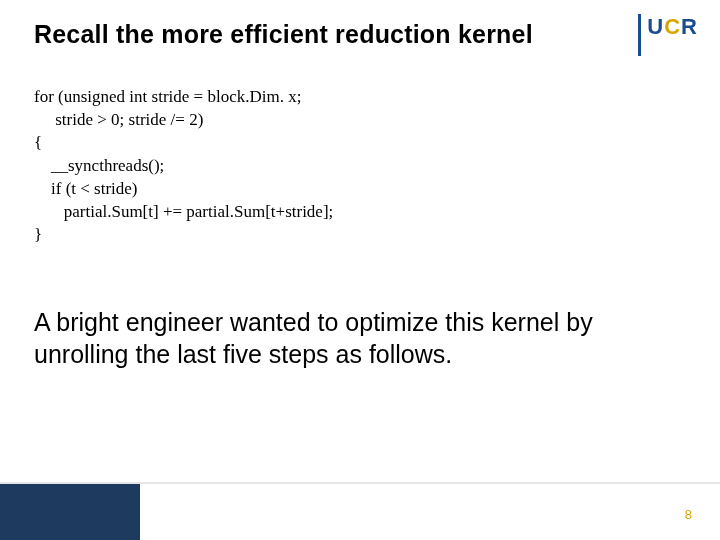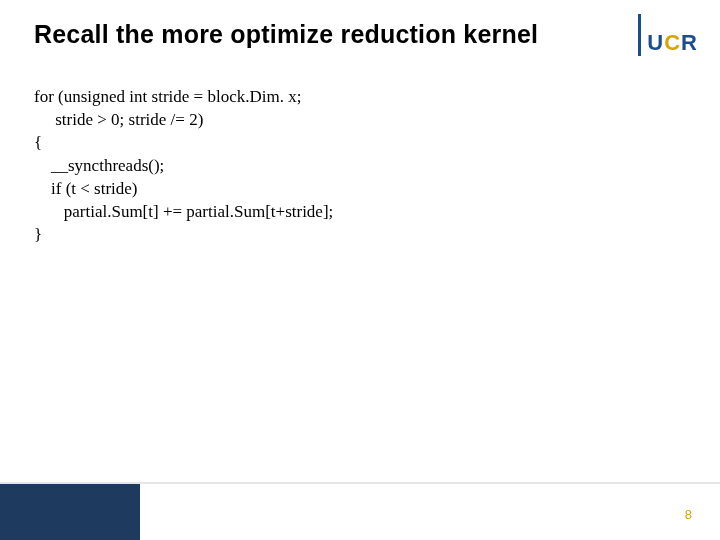--- a/index.html
+++ b/index.html
@@ -25,21 +25,21 @@
     font-size: 25px;
     font-weight: bold;
     color: #000;
     letter-spacing: 0.2px;
   }
   .logo {
     position: absolute;
     right: 22px;
     top: 14px;
     display: flex;
-    align-items: flex-end;
+    align-items: flex-start;
     gap: 6px;
   }
   .logo-bar {
     width: 3px;
     height: 42px;
     background: #1a4d8f;
   }
   .logo-text {
     font-weight: bold;
     font-size: 22px;
@@ -96,37 +96,38 @@
     bottom: 18px;
     font-size: 13px;
     color: #d9a400;
   }
 </style>
 </head>
 <body>
 
 <div class="slide">
 
-  <div class="title">Recall the more optimize reduction kernel</div>
+  <div class="title">Recall the more efficient reduction kernel</div>
 
   <div class="logo">
     <div class="logo-bar"></div>
     <div class="logo-text">
       <span class="u">U</span><span class="c">C</span><span class="r">R</span>
     </div>
   </div>
 
   <div class="code"><span>for (unsigned int stride = block.Dim. x;</span>
 <span>     stride &gt; 0; stride /= 2)</span>
 <span>{</span>
 <span>    __syncthreads();</span>
 <span>    if (t &lt; stride)</span>
 <span>       partial.Sum[t] += partial.Sum[t+stride];</span>
 <span>}</span></div>
 
+  <div class="body-text">A bright engineer wanted to optimize this kernel by unrolling the last five steps as follows.</div>
 
   <div class="footer">
     <div class="footer-line"></div>
     <div class="footer-dark"></div>
     <div class="page-num">8</div>
   </div>
 
 </div>
 
 </body></html>

